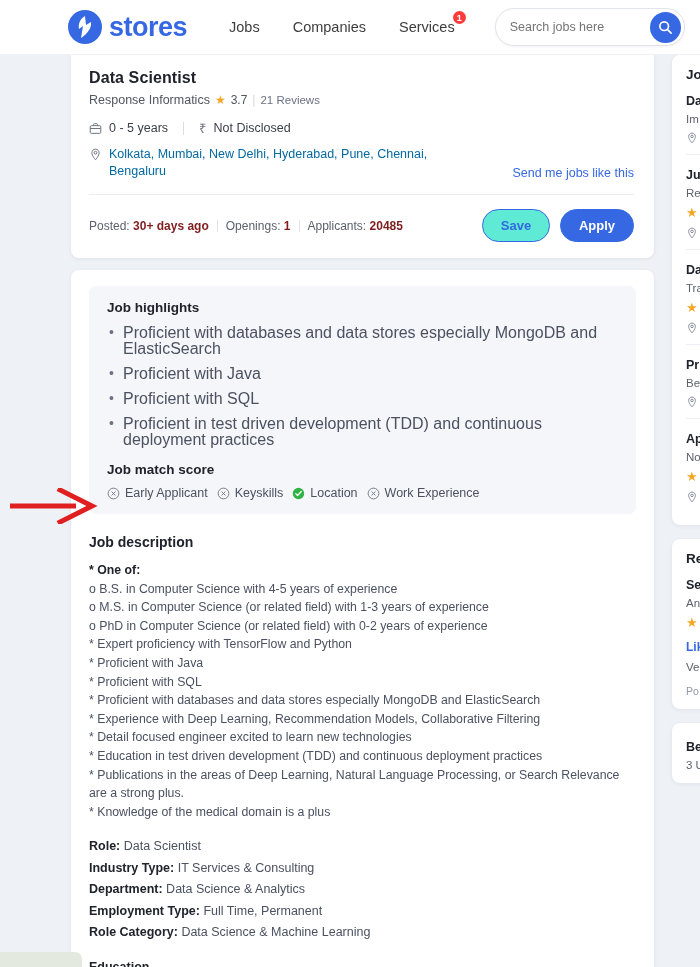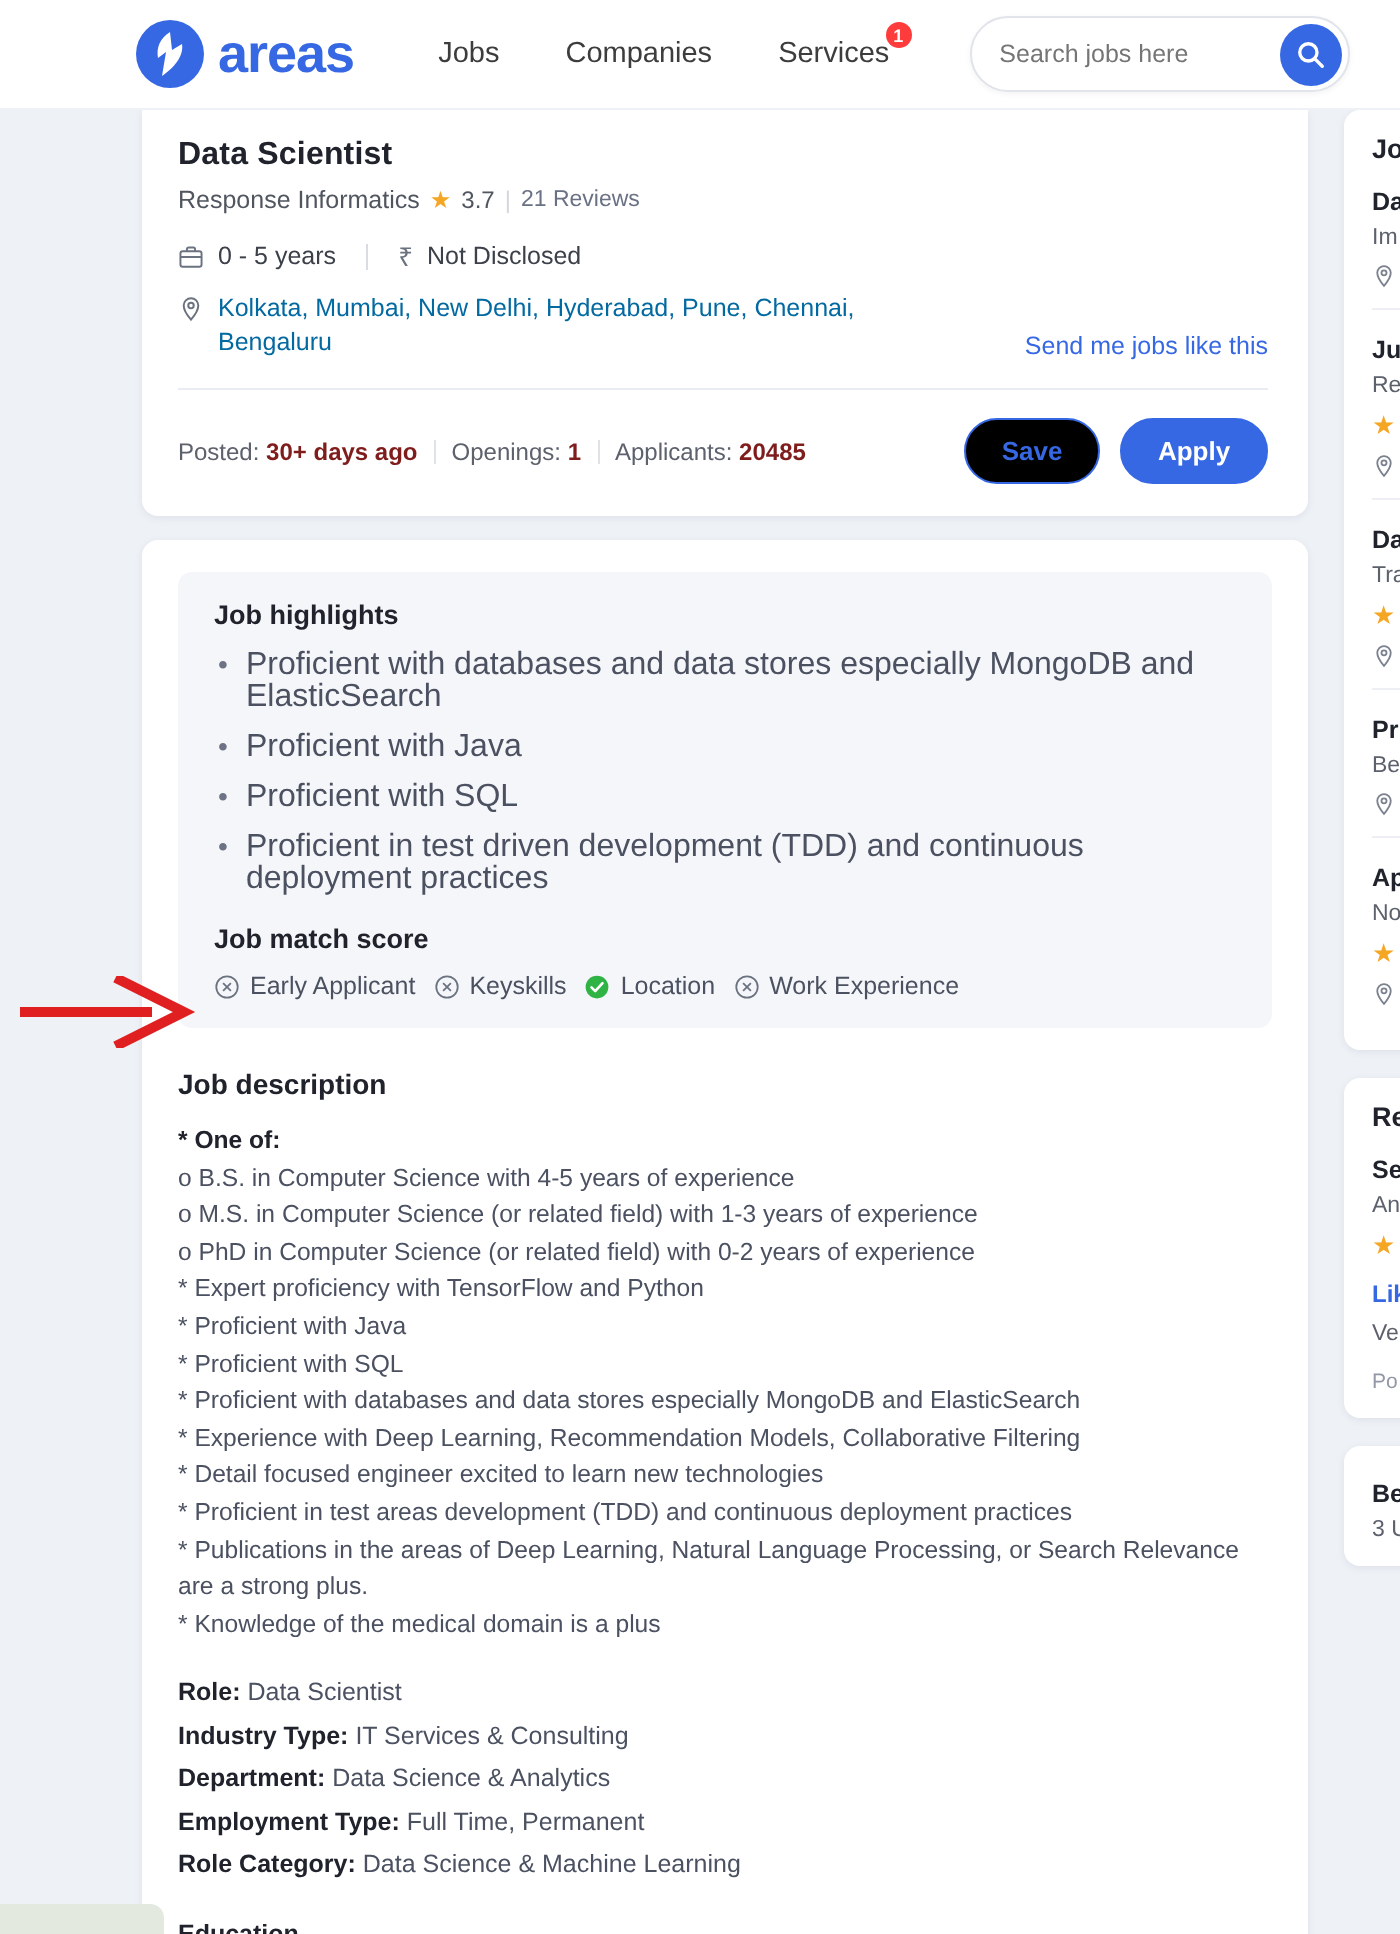--- a/index.html
+++ b/index.html
@@ -111,21 +111,21 @@
   }
   .post-row b { color: #7f1d1d; font-weight: 700; }
   .pipe2 { width: 1px; height: 12px; background: #dfe2e8; margin: 0 8px; }
   .btn-group { margin-left: auto; display: flex; gap: 10px; }
   .btn {
     height: 33px; border-radius: 17px; font-size: 13px;
     display: flex; align-items: center; justify-content: center;
     cursor: pointer; font-weight: 600;
   }
   .btn-save {
-    width: 68px; border: 1px solid #3668e3; color: #3668e3; background: #000000;
+    width: 68px; border: 1px solid #3668e3; color: #3668e3; background: #5eead4;
   }
   .btn-apply {
     width: 74px; background: #3668e3; color: #fff; border: 1px solid #3668e3;
   }
 
   
   .detail { margin-top: 12px; padding: 16px 18px 20px 18px; }
   .highlight-box {
     background: #f5f6f9; border-radius: 7px; padding: 14px 16px 14px 18px;
   }
@@ -220,21 +220,21 @@
 
 <div class="page">
 
   <div class="header">
     <div class="logo-wrap">
       <div class="logo-mark">
         <svg width="16" height="22" viewBox="0 0 16 22">
           <path d="M8 0 C3 3 1 8 2 13 L6 10 L4 22 C10 18 15 12 14 6 L9 9 Z" fill="#ffffff"></path>
         </svg>
       </div>
-      <span class="logo-text">areas</span>
+      <span class="logo-text">stores</span>
     </div>
 
     <div class="nav">
       <div class="nav-item">
         <span>Jobs</span>
       </div>
       <div class="nav-item">
         <span>Companies</span>
       </div>
       <div class="nav-item">
@@ -360,21 +360,21 @@
         <div class="b">* One of:</div>
         <div>o B.S. in Computer Science with 4-5 years of experience</div>
         <div>o M.S. in Computer Science (or related field) with 1-3 years of experience</div>
         <div>o PhD in Computer Science (or related field) with 0-2 years of experience</div>
         <div>* Expert proficiency with TensorFlow and Python</div>
         <div>* Proficient with Java</div>
         <div>* Proficient with SQL</div>
         <div>* Proficient with databases and data stores especially MongoDB and ElasticSearch</div>
         <div>* Experience with Deep Learning, Recommendation Models, Collaborative Filtering</div>
         <div>* Detail focused engineer excited to learn new technologies</div>
-        <div>* Proficient in test areas development (TDD) and continuous deployment practices</div>
+        <div>* Education in test driven development (TDD) and continuous deployment practices</div>
         <div style="max-width:540px">* Publications in the areas of Deep Learning, Natural Language Processing, or Search Relevance are a strong plus.</div>
         <div>* Knowledge of the medical domain is a plus</div>
       </div>
 
       <div class="jd-gap"></div>
 
       <div class="kv">
         <span class="k">Role:</span>
         <span class="v">Data Scientist</span>
       </div>

